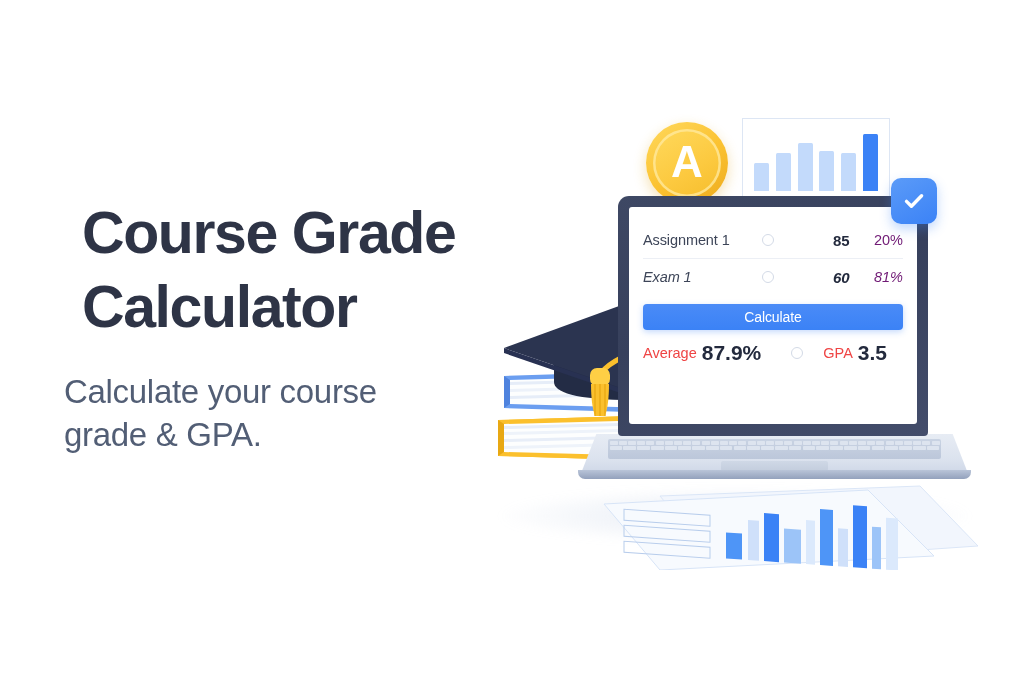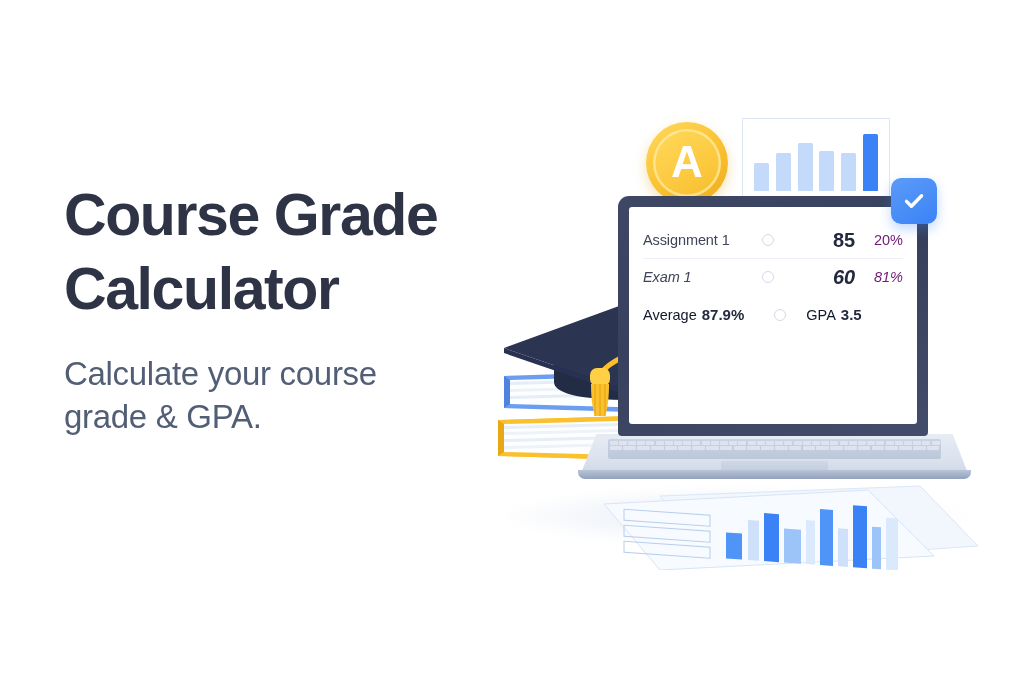--- a/index.html
+++ b/index.html
@@ -23,21 +23,21 @@
     top: 178px;
     width: 430px;
   }
   .hero-title {
     font-family: "Liberation Sans", sans-serif;
     font-size: 59px;
     line-height: 74px;
     font-weight: bold;
     letter-spacing: -1.4px;
     color: #2e3446;
-    margin: 0;
+    margin: 18px;
     white-space: pre-line;
   }
   .hero-sub {
     font-family: "Liberation Sans", sans-serif;
     font-size: 33px;
     line-height: 43px;
     font-weight: normal;
     letter-spacing: -0.3px;
     color: #525e75;
     margin: 26px 0 0 0;
@@ -187,21 +187,21 @@
     width: 12px;
     height: 12px;
     border-radius: 50%;
     border: 1.6px solid #d3dae6;
     box-sizing: border-box;
     margin-right: 24px;
   }
   .grade-score {
     width: 30px;
     font-family: "Liberation Sans", sans-serif;
-    font-size: 20px;
+    font-size: 15px;
     font-weight: bold;
     color: #232a3d;
     text-align: left;
     margin-left: 35px;
   }
   .grade-weight {
     width: 40px;
     font-family: "Liberation Sans", sans-serif;
     font-size: 14.5px;
     color: #701a75;
@@ -229,25 +229,25 @@
   }
 
   .result-row {
     margin-top: 11px;
     display: flex;
     align-items: center;
   }
   .result-label {
     font-family: "Liberation Sans", sans-serif;
     font-size: 14.5px;
-    color: #0f172a;
+    color: #ef4444;
   }
   .result-value {
     font-family: "Liberation Sans", sans-serif;
-    font-size: 15px;
+    font-size: 21px;
     font-weight: bold;
     color: #232a3d;
     margin-left: 5px;
   }
   .result-radio {
     width: 12px;
     height: 12px;
     border-radius: 50%;
     border: 1.6px solid #d3dae6;
     box-sizing: border-box;
@@ -432,20 +432,23 @@
         </div>
 
 
         <div class="grade-row" style="border-bottom:none;font-style:italic;">
           <span class="grade-name">Exam 1</span>
           <span class="grade-radio"></span>
           <span class="grade-score">60</span>
           <span class="grade-weight">81%</span>
         </div>
 
+        <button class="calc-btn">
+          <span class="calc-btn-label">Calculate</span>
+        </button>
 
         <div class="result-row">
           <span class="result-label">Average</span>
           <span class="result-value">87.9%</span>
           <span class="result-radio"></span>
           <span class="result-label">GPA</span>
           <span class="result-value">3.5</span>
         </div>
 
       </div>

